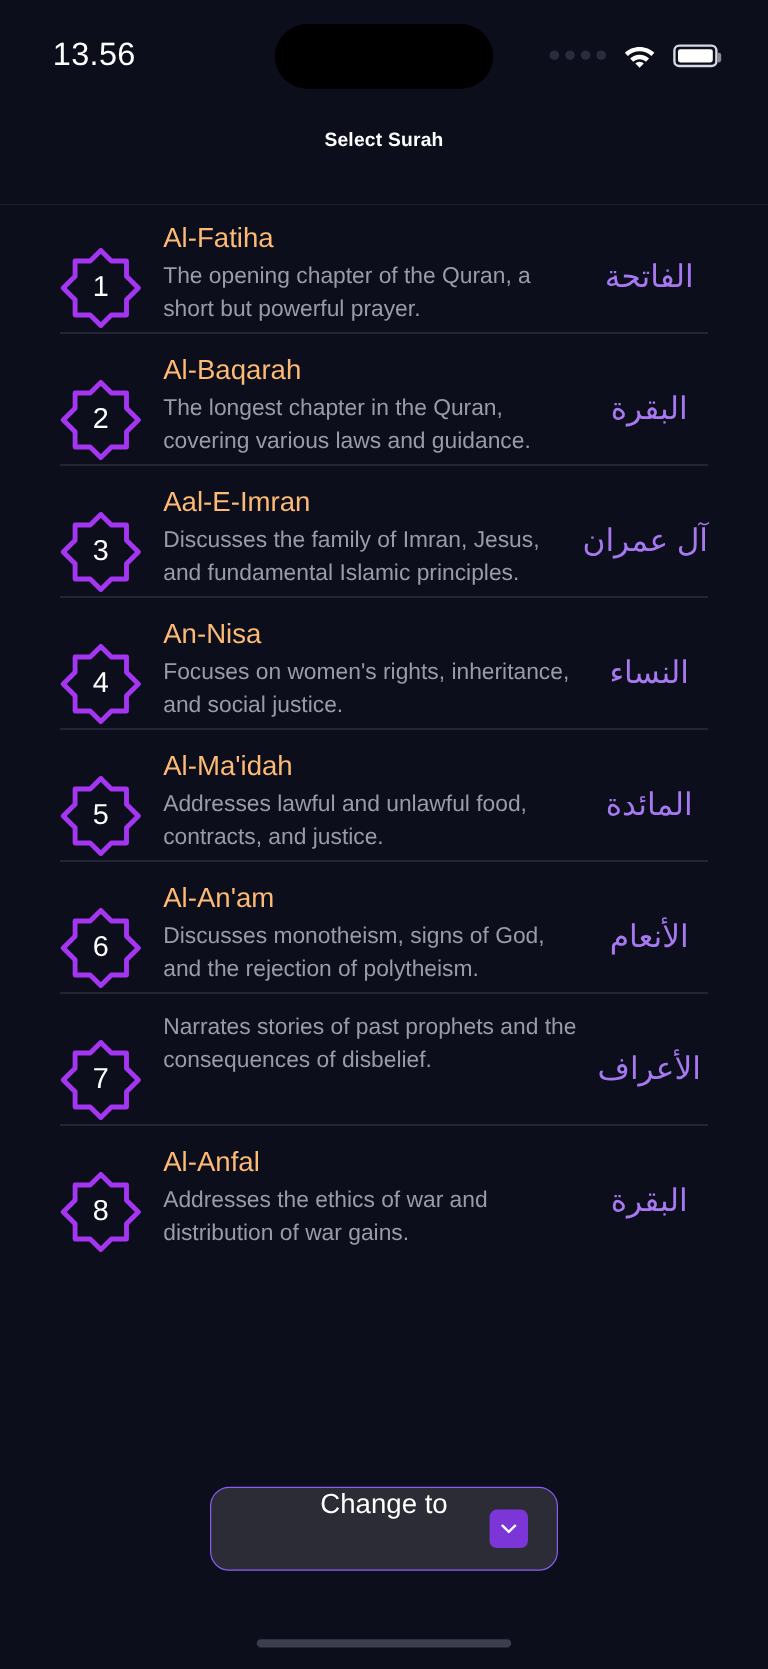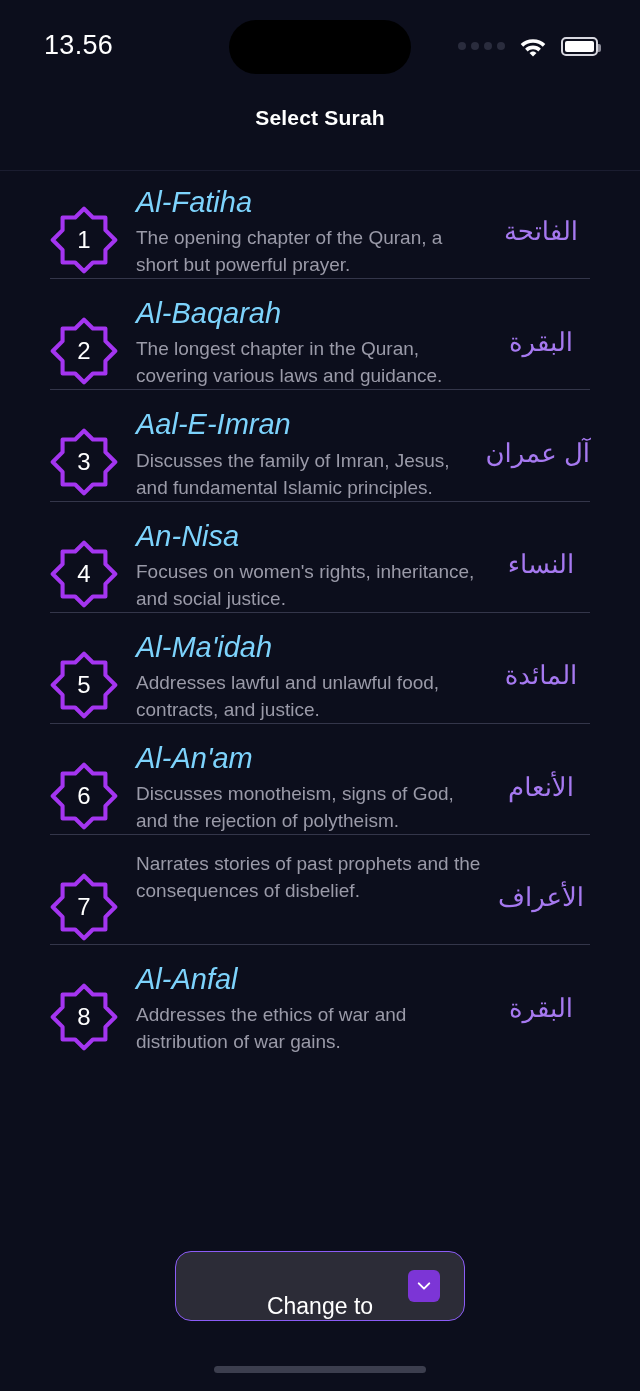--- a/index.html
+++ b/index.html
@@ -68,21 +68,21 @@
     height:100%; width:100%;
     background:#ffffff; border-radius:2px;
   }
 
   
   .header {
     height:52px;
     display:flex; align-items:center; justify-content:center;
   }
   .header-title {
-    font-size:21px;
+    font-size:16px;
     font-weight:bold;
     color:#ffffff;
     letter-spacing:0.2px;
   }
   .header-rule {
     height:1px;
     background:#1b1d30;
     width:100%;
     margin-top:26px;
   }
@@ -115,26 +115,25 @@
     color:#ffffff;
     font-size:24px;
     line-height:1;
   }
   .row-main {
     flex:1 1 auto;
     min-width:0;
     padding-right:10px;
   }
   .row-title {
-    color:#7dd3fc;
-    font-size:29px;
+    color:#fdba74;
+    font-size:23px;
     line-height:1.25;
     margin-bottom:5px;
     white-space:nowrap;
-    font-style:italic;
   }
   .row-desc {
     color:#9a9aa8;
     font-size:19px;
     line-height:1.42;
   }
   .row-arabic {
     flex:0 0 auto;
     align-self:center;
     color:#a679f0;
@@ -157,26 +156,26 @@
   .bottom-bar {
     position:absolute;
     left:0; right:0; bottom:0;
     height:168px;
     background:linear-gradient(to bottom, rgba(12,14,28,0) 0%, #0c0e1c 22%, #0c0e1c 100%);
     display:flex;
     flex-direction:column;
     align-items:center;
   }
   .change-btn {
-    margin-top:28px;
+    margin-top:16px;
     width:290px; height:70px;
     background:#2c2c37;
     border:1px solid #8b5cf6;
     border-radius:16px;
-    display:flex; align-items:flex-end; justify-content:center;
+    display:flex; align-items:flex-start; justify-content:center;
     position:relative;
     cursor:pointer;
   }
   .change-btn-label {
     color:#ffffff;
     font-size:23px;
   }
   .chev-box {
     position:absolute;
     right:24px; top:50%;

